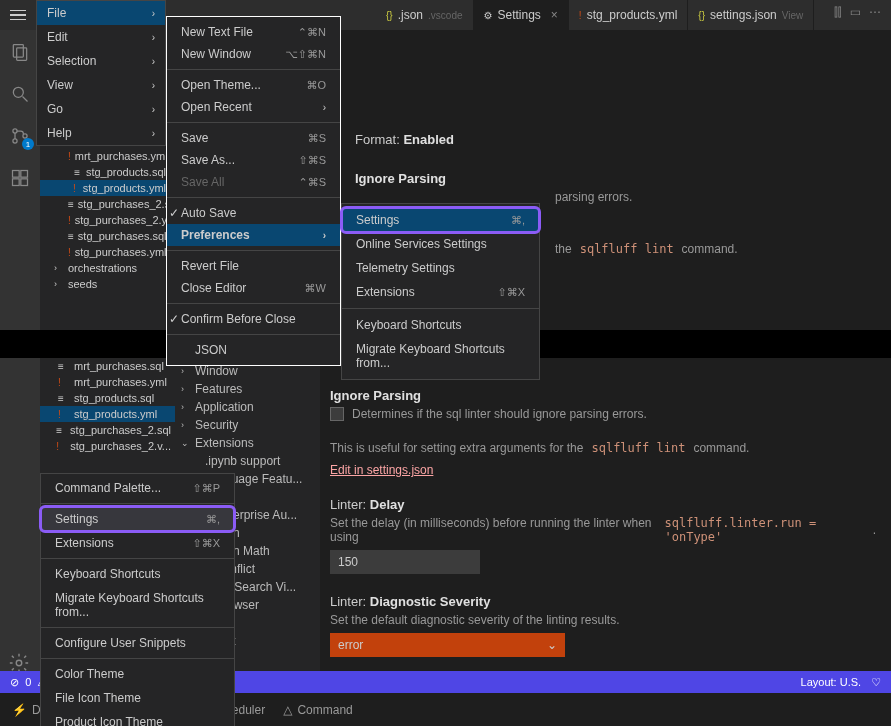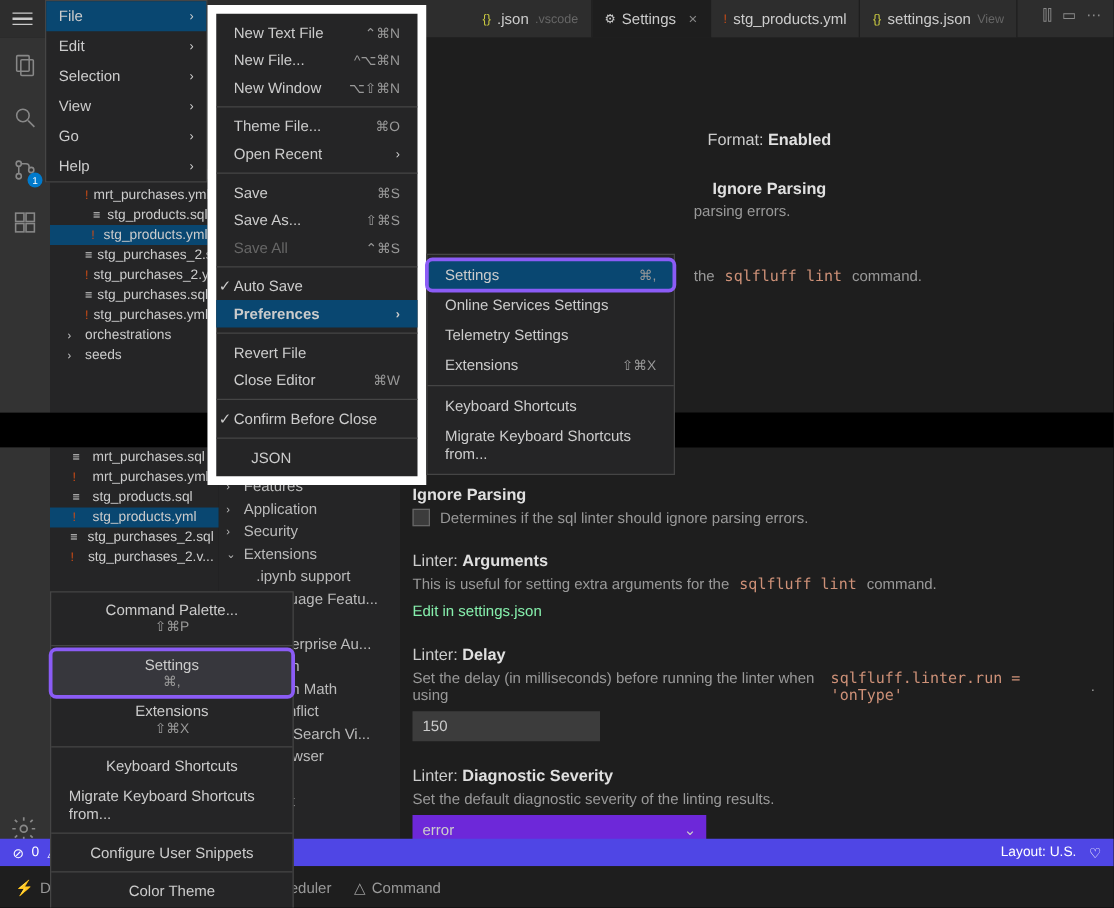--- a/index.html
+++ b/index.html
@@ -6,21 +6,21 @@
 body { background: #000; color: #ccc; font-size: 12px; width: 891px; height: 726px; overflow: hidden; position: relative; }
 .top-section { width: 891px; height: 330px; background: #1e1e1e; position: relative; }
 .title-bar { height: 30px; background: #2d2d2d; display: flex; align-items: center; position: relative; }
 .hamburger { width: 36px; height: 30px; display: flex; align-items: center; justify-content: center; cursor: pointer; }
 .hamburger-icon { width: 16px; display: flex; flex-direction: column; gap: 3px; }
 .hamburger-icon div { height: 1.5px; background: #ccc; }
 .menu-bar { position: absolute; left: 36px; top: 0; background: #252526; width: 130px; z-index: 10; border: 1px solid #454545; }
 .menu-item { padding: 5px 10px; display: flex; justify-content: space-between; align-items: center; cursor: pointer; }
 .menu-item.active { background: #094771; }
 .chevron { font-size: 10px; color: #ccc; }
-.submenu { position: absolute; left: 166px; top: 4px; background: #252526; width: 175px; z-index: 11; border: 7px solid #ffffff; padding: 4px 0; }
+.submenu { position: absolute; left: 166px; top: 16px; background: #252526; width: 175px; z-index: 11; border: 1px solid #ffffff; padding: 4px 0; }
 .submenu-item { padding: 4px 14px; display: flex; justify-content: space-between; align-items: center; cursor: pointer; font-size: 12px; }
 .submenu-item.highlighted { background: #094771; }
 .submenu-item.disabled { color: #666; }
 .submenu-sep { height: 1px; background: #454545; margin: 4px 0; }
 .shortcut { color: #999; font-size: 11px; }
 .submenu-check { position: absolute; left: 2px; }
 .prefs-submenu { position: absolute; left: 341px; top: 203px; background: #252526; width: 199px; z-index: 12; border: 1px solid #454545; padding: 4px 0; }
 .prefs-item { padding: 5px 14px; display: flex; justify-content: space-between; align-items: center; cursor: pointer; font-size: 12px; }
 .prefs-item.highlighted-purple { background: #094771; outline: 3px solid #8b5cf6; outline-offset: -1px; border-radius: 4px; }
 .tabs { display: flex; height: 30px; margin-left: 340px; }
@@ -32,45 +32,45 @@
 .sidebar-left { position: absolute; left: 0; top: 30px; width: 40px; height: 300px; background: #333; display: flex; flex-direction: column; align-items: center; padding-top: 10px; gap: 18px; }
 .sidebar-icon { width: 24px; height: 24px; display: flex; align-items: center; justify-content: center; color: #888; cursor: pointer; position: relative; }
 .badge { position: absolute; bottom: -2px; right: -2px; background: #007acc; color: #fff; border-radius: 50%; width: 12px; height: 12px; font-size: 8px; display: flex; align-items: center; justify-content: center; }
 .explorer { position: absolute; left: 40px; top: 30px; width: 130px; background: #252526; height: 300px; padding-top: 70px; }
 .tree-item { padding: 2px 4px 2px 14px; display: flex; align-items: center; gap: 4px; font-size: 11px; cursor: pointer; white-space: nowrap; overflow: hidden; }
 .tree-item.selected { background: #094771; }
 .tree-chevron { width: 10px; font-size: 9px; color: #ccc; }
 .tree-icon { width: 12px; font-size: 10px; }
 .content-area { position: absolute; left: 340px; top: 30px; right: 0; background: #1e1e1e; padding: 10px 15px; }
 .settings-toolbar { position: absolute; right: 10px; top: 38px; display: flex; gap: 6px; color: #888; }
-.settings-content { margin-top: 64px; text-align: center; }
+.settings-content { margin-top: 92px; }
 .setting-block { margin-bottom: 20px; }
 .setting-title { font-size: 13px; margin-bottom: 4px; }
 .setting-title .bold { font-weight: 600; color: #e0e0e0; }
 .setting-desc { font-size: 12px; color: #999; display: flex; align-items: center; gap: 8px; }
 .checkbox { width: 14px; height: 14px; border: 1px solid #666; background: #3c3c3c; display: inline-flex; align-items: center; justify-content: center; }
 .checkbox.checked::after { content: "✓"; font-size: 10px; color: #fff; }
 .code { font-family: Menlo, monospace; color: #ce9178; }
 
 
 .bottom-section { position: absolute; top: 358px; width: 891px; height: 368px; background: #1e1e1e; }
 .bottom-sidebar-left { position: absolute; left: 0; top: 0; width: 40px; height: 325px; background: #333; }
 .gear-bottom { position: absolute; bottom: 6px; left: 8px; color: #888; }
 .bottom-explorer { position: absolute; left: 40px; top: 0; width: 135px; background: #252526; height: 115px; }
 .context-menu { position: absolute; left: 40px; top: 115px; width: 195px; background: #252526; border: 1px solid #454545; z-index: 5; padding: 2px 0; }
-.ctx-item { padding: 5px 14px; display: flex; justify-content: space-between; align-items: center; cursor: pointer; font-size: 12px; flex-direction: column; }
+.ctx-item { padding: 5px 14px; display: flex; justify-content: space-between; align-items: center; cursor: pointer; font-size: 12px; }
 .ctx-item.highlighted-purple { background: #37373d; outline: 3px solid #8b5cf6; outline-offset: -1px; border-radius: 4px; }
 .ctx-sep { height: 1px; background: #454545; margin: 3px 0; }
 .settings-tree { position: absolute; left: 175px; top: 0; width: 145px; background: #252526; height: 325px; padding: 4px 0; }
 .st-item { padding: 2px 6px 2px 18px; display: flex; align-items: center; gap: 4px; font-size: 12px; color: #bbb; cursor: pointer; white-space: nowrap; overflow: hidden; }
 .st-item .chev { width: 10px; font-size: 9px; margin-left: -12px; }
 .bottom-content { position: absolute; left: 330px; top: 30px; right: 15px; }
 .input-field { background: #3c3c3c; border: none; color: #ccc; padding: 5px 8px; width: 150px; font-size: 12px; }
-.select-field { background: #6d28d9; border: none; color: #ccc; padding: 5px 8px; width: 235px; font-size: 12px; display: flex; justify-content: space-between; align-items: center; }
-.link { color: #86efac; cursor: pointer; }
+.select-field { background: #c2410c; border: none; color: #ccc; padding: 5px 8px; width: 235px; font-size: 12px; display: flex; justify-content: space-between; align-items: center; }
+.link { color: #fca5a5; text-decoration: underline; cursor: pointer; }
 .status-bar { position: absolute; bottom: 33px; left: 0; right: 0; height: 22px; background: #4f46e5; display: flex; align-items: center; padding: 0 10px; color: #fff; font-size: 11px; justify-content: space-between; }
 .status-left { display: flex; gap: 6px; align-items: center; }
 .status-right { display: flex; gap: 10px; align-items: center; }
 .action-bar { position: absolute; bottom: 0; left: 0; right: 0; height: 33px; background: #1e1e1e; display: flex; align-items: center; padding: 0 12px; gap: 18px; font-size: 12px; color: #999; }
 .action-item { display: flex; align-items: center; gap: 5px; cursor: pointer; }
 .deploy-badge { background: #d97706; color: #000; padding: 1px 4px; border-radius: 3px; font-size: 10px; font-weight: bold; }
 .yml-icon { color: #cb4b16; }
 .json-icon { color: #cbcb41; }
 </style>
 </head>
@@ -229,30 +229,26 @@
         <span>Help</span>
         <span class="chevron">›</span>
       </div>
     </div>
   <div class="submenu" id="file-submenu">
       <div class="submenu-item" style="position: relative;">
         <span>New Text File</span>
         <span class="shortcut">⌃⌘N</span>
       </div>
       <div class="submenu-item" style="position: relative;">
-        <span>New File...</span>
-        <span class="shortcut">^⌥⌘N</span>
-      </div>
-      <div class="submenu-item" style="position: relative;">
         <span>New Window</span>
         <span class="shortcut">⌥⇧⌘N</span>
       </div>
       <div class="submenu-sep"></div>
       <div class="submenu-item" style="position: relative;">
-        <span>Theme File...</span>
+        <span>Open Theme...</span>
         <span class="shortcut">⌘O</span>
       </div>
       <div class="submenu-item" style="position: relative;">
         <span>Open Recent</span>
         <span class="chevron">›</span>
       </div>
       <div class="submenu-sep"></div>
       <div class="submenu-item" style="position: relative;">
         <span>Save</span>
         <span class="shortcut">⌘S</span>
@@ -478,21 +474,20 @@
 
   <div class="bottom-content">
     <div class="setting-block">
       <div class="setting-title"><span class="bold">Ignore Parsing</span></div>
       <div class="setting-desc">
           <span class="checkbox"></span>
           <span>Determines if the sql linter should ignore parsing errors.</span>
         </div>
     </div>
     <div class="setting-block">
-      <div class="setting-title"><span>Linter:</span> <span class="bold">Arguments</span></div>
       <div class="setting-desc">
           <span>This is useful for setting extra arguments for the </span>
           <span class="code">sqlfluff lint</span>
           <span> command.</span>
         </div>
       <div style="margin-top:8px;"><span class="link">Edit in settings.json</span></div>
     </div>
     <div class="setting-block">
       <div class="setting-title"><span>Linter:</span> <span class="bold">Delay</span></div>
       <div class="setting-desc">

